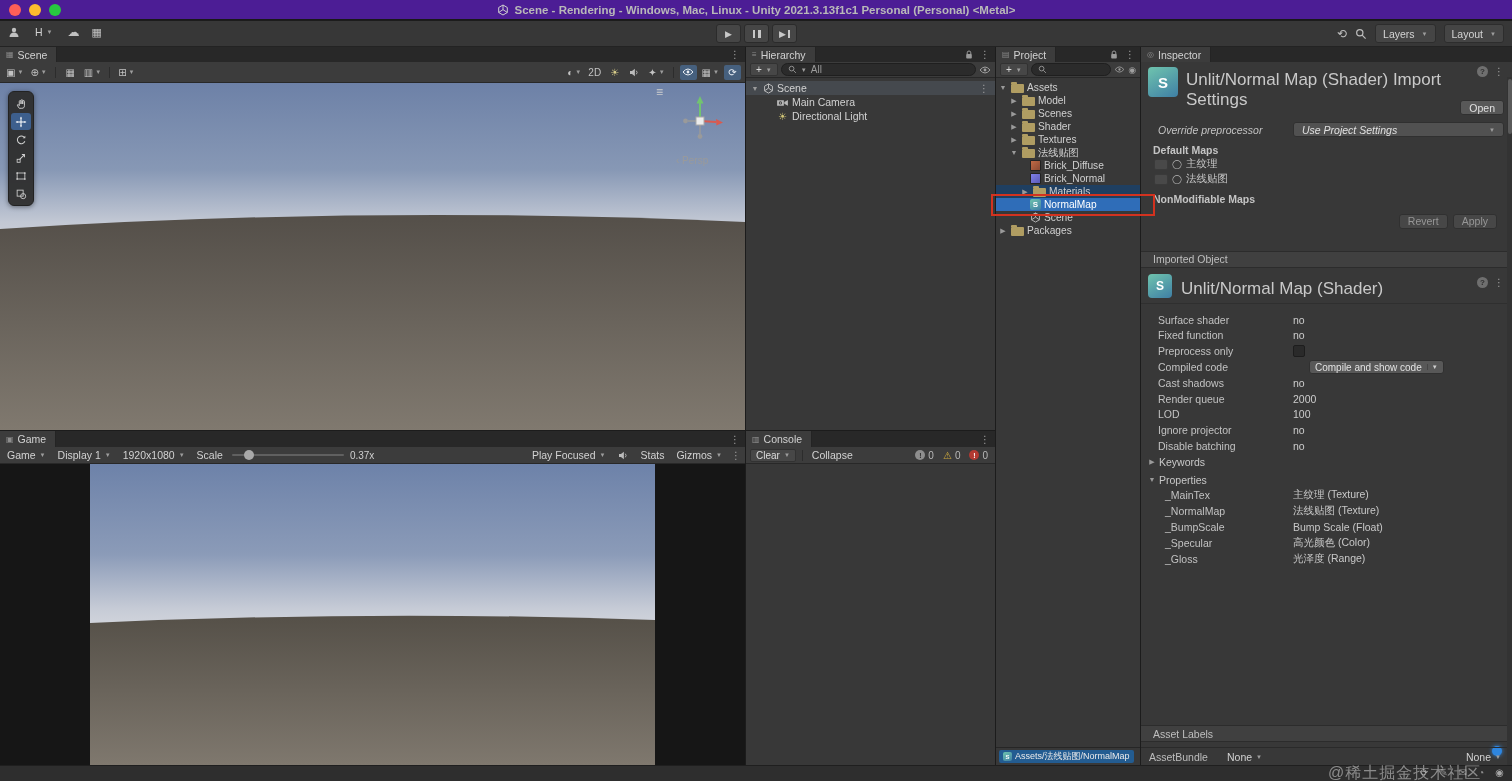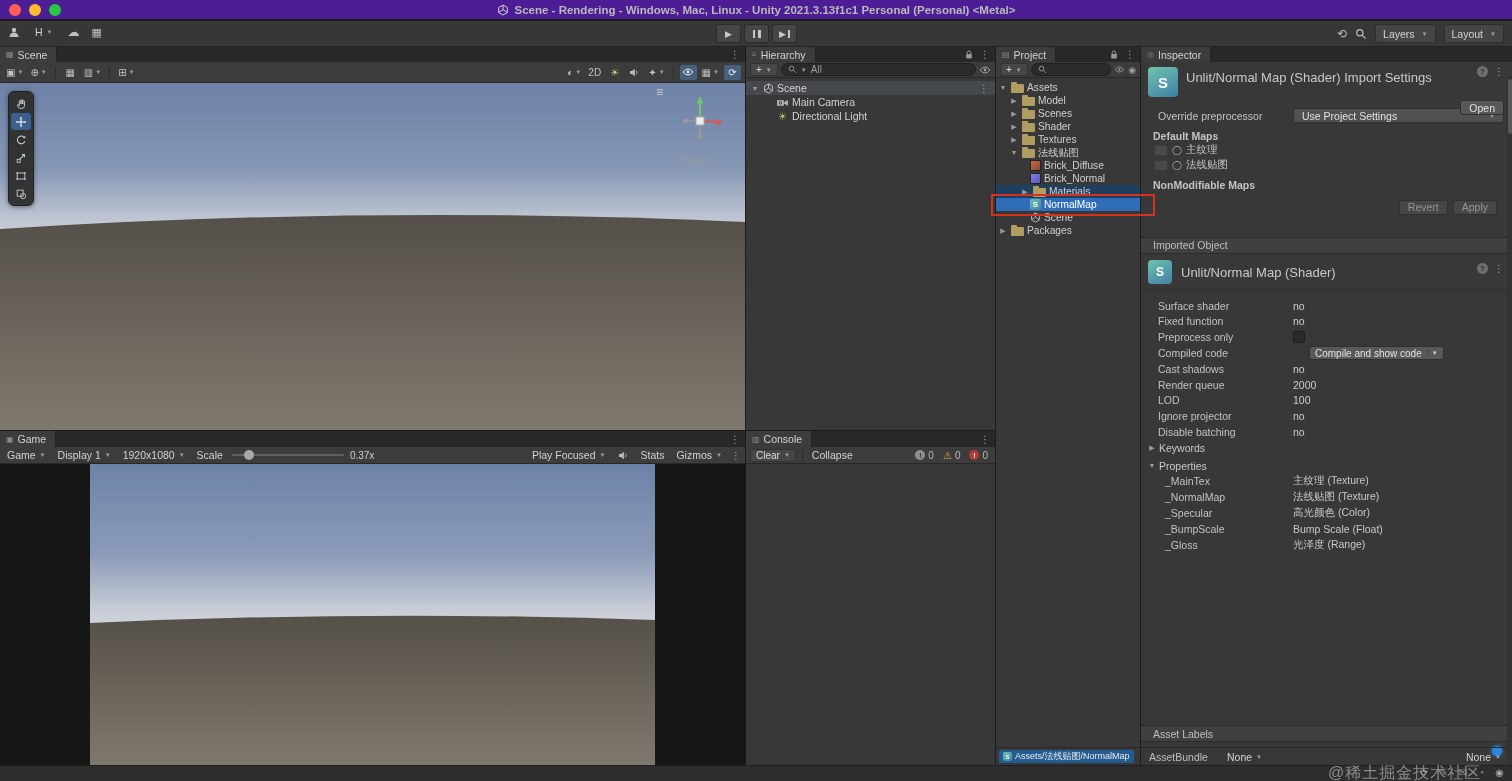--- a/index.html
+++ b/index.html
@@ -91,21 +91,21 @@
   .tex-purple { background:linear-gradient(135deg,#8080e8,#5a5ab8); }
   .ic-shader { width:11px; height:11px; border-radius:2px; background:linear-gradient(150deg,#6fc4ae,#3f7fa5); color:#fff; font-size:8px; font-weight:bold; display:inline-flex; align-items:center; justify-content:center; flex:none; }
   .p-status { height:18px; border-top:1px solid #262626; background:#383838; display:flex; align-items:center; padding:0 3px; flex:none; }
   .path-badge { background:#235c91; color:#eaeaea; border-radius:2px; padding:0 4px; height:13px; font-size:9px; display:inline-flex; align-items:center; gap:3px; white-space:nowrap; }
 
   
   #inspector-panel { left:1141px; top:47px; width:371px; height:718px; }
   .insp-body { position:relative; flex:1; overflow:hidden; }
   .insp-header { display:flex; gap:8px; padding:5px 8px 0 7px; position:relative; height:40px; }
   .big-shader { width:30px; height:30px; border-radius:4px; background:linear-gradient(150deg,#6fc4ae,#3f7fa5); color:#fff; font-size:15px; font-weight:bold; display:flex; align-items:center; justify-content:center; flex:none; }
-  .insp-title { font-size:13px; color:#c9c9c9; padding-top:3px; }
+  .insp-title { font-size:17px; color:#c9c9c9; padding-top:3px; }
   .corner { position:absolute; right:8px; top:4px; display:flex; gap:6px; align-items:center; }
   .help { width:11px; height:11px; border-radius:50%; background:#6f6f6f; color:#2e2e2e; font-size:8px; font-weight:bold; display:inline-flex; align-items:center; justify-content:center; }
   .btn { background:#585858; border:1px solid #303030; border-radius:3px; height:15px; padding:0 8px; display:inline-flex; align-items:center; font-size:10.5px; color:#e0e0e0; }
   .btn.dim { background:#474747; color:#969696; }
   .open-btn { position:absolute; right:8px; top:38px; }
   .irow { display:flex; align-items:center; height:15.8px; padding-left:17px; font-size:10.5px; }
   .irow .lbl { width:135px; flex:none; color:#c2c2c2; }
   .irow .val { color:#cccccc; }
   .bold-lbl { font-weight:bold; color:#c4c4c4; font-size:10.5px; padding-left:12px; margin-top:5px; height:14px; display:flex; align-items:center; }
   .maprow { display:flex; align-items:center; gap:4px; padding-left:13px; height:15px; font-size:10.5px; color:#c6c6c6; }
@@ -584,21 +584,21 @@
   <div class="insp-body">
     <div class="insp-header">
       <span class="big-shader">S</span>
       <span class="insp-title">Unlit/Normal Map (Shader) Import Settings</span>
       <span class="corner">
         <span class="help">?</span>
         <span class="kebab">⋮</span>
       </span>
     </div>
     <span class="btn open-btn">Open</span>
-    <div class="irow" style="margin-top:6px; padding-right:8px;">
+    <div class="irow" style="margin-top:20px; padding-right:8px;font-style:italic;">
       <span class="lbl">Override preprocessor</span>
       <span class="btn" style="margin-left:auto; width:216px; justify-content:space-between; background:#515151;">
           <span>Use Project Settings</span>
           <span class="caret">▼</span>
         </span>
     </div>
     <div class="bold-lbl">Default Maps</div>
     <div class="maprow">
         <span class="mapbox"></span>
         <span class="circ">◯</span>
@@ -675,26 +675,26 @@
         </div>
       <div class="proprow">
           <span class="lbl">_MainTex</span>
           <span class="val">主纹理 (Texture)</span>
         </div>
       <div class="proprow">
           <span class="lbl">_NormalMap</span>
           <span class="val">法线贴图 (Texture)</span>
         </div>
       <div class="proprow">
+          <span class="lbl">_BumpScale</span>
+          <span class="val">Bump Scale (Float)</span>
+        </div>
+      <div class="proprow">
           <span class="lbl">_Specular</span>
           <span class="val">高光颜色 (Color)</span>
-        </div>
-      <div class="proprow">
-          <span class="lbl">_BumpScale</span>
-          <span class="val">Bump Scale (Float)</span>
         </div>
       <div class="proprow">
           <span class="lbl">_Gloss</span>
           <span class="val">光泽度 (Range)</span>
         </div>
     </div>
     <div class="strip labels-strip">
         <span>Asset Labels</span>
       </div>
     <span class="labels-dot"></span>

